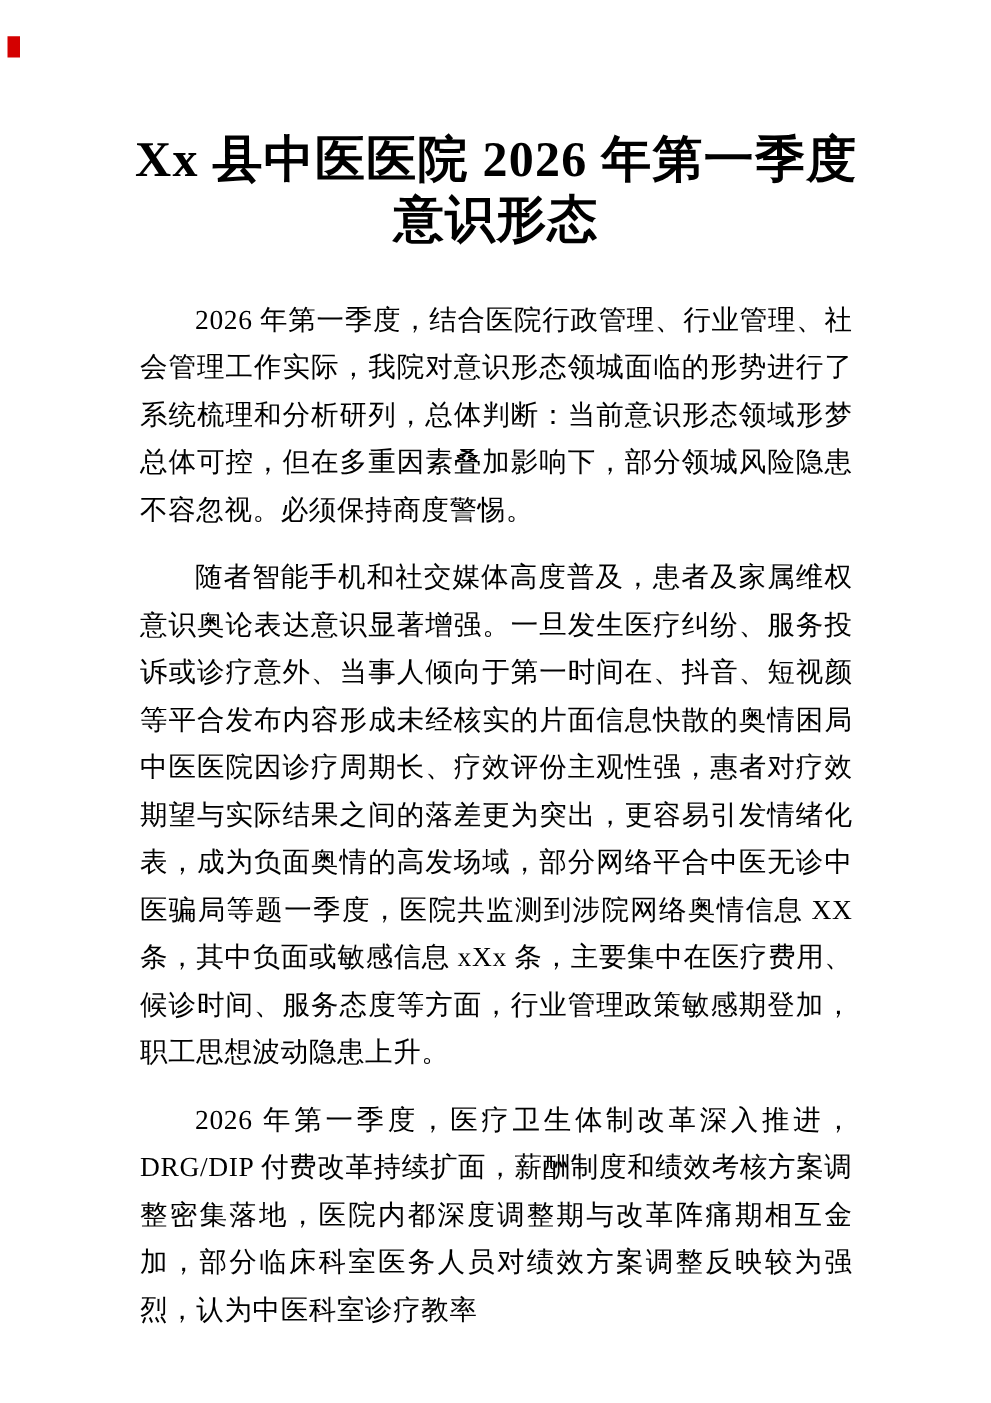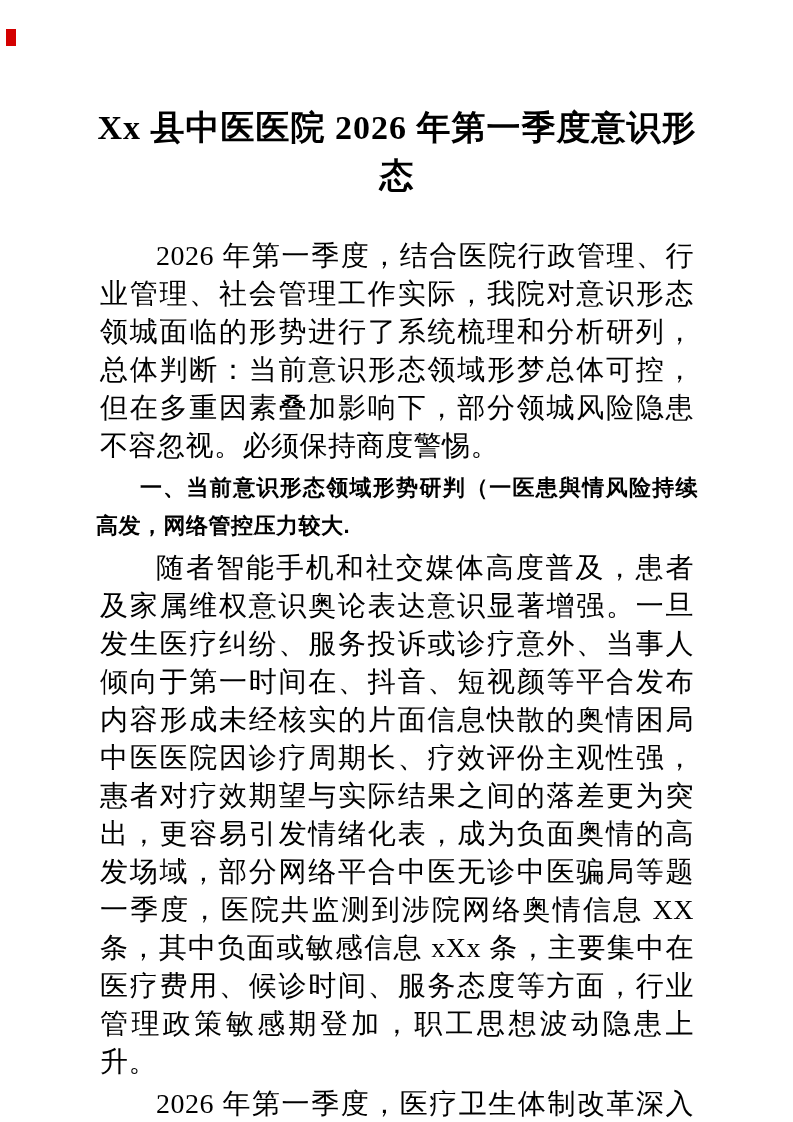--- a/index.html
+++ b/index.html
@@ -26,31 +26,31 @@
     position: absolute;
     left: 96px;
     top: 0;
     width: 602px;
   }
   .title {
     margin: 104px 0 0 0;
     text-align: center;
     font-family: "Liberation Serif", "DejaVu Serif", serif;
     font-weight: bold;
-    font-size: 34px;
+    font-size: 40px;
     line-height: 48px;
     letter-spacing: 1px;
   }
   .title-line {
     display: block;
   }
   .body-para {
-    margin: 4px;
+    margin: 16px;
     font-family: "Liberation Serif", "DejaVu Serif", serif;
-    font-size: 28px;
+    font-size: 22px;
     line-height: 38px;
     text-align: justify;
     text-justify: inter-character;
     text-indent: 2em;
     letter-spacing: 0.5px;
   }
   .body-para.first {
     margin-top: 37px;
   }
   .heading-para {
@@ -68,17 +68,16 @@
 </head>
 <body>
 
 <div class="page">
   <div class="corner-mark" style="background: rgb(212, 0, 0);"></div>
   <div class="content">
     <h1 class="title">
       <span class="title-line">Xx 县中医医院 2026 年第一季度意识形态</span>
     </h1>
     <p class="body-para first">2026 年第一季度，结合医院行政管理、行业管理、社会管理工作实际，我院对意识形态领城面临的形势进行了系统梳理和分析研列，总体判断：当前意识形态领域形梦总体可控，但在多重因素叠加影响下，部分领城风险隐患不容忽视。必须保持商度警惕。</p>
-    <p class="heading-para">一、当前意识形态领域形势研判（一医患與情风险持续高发，网络管控压力较大.</p>
     <p class="body-para">随者智能手机和社交媒体高度普及，患者及家属维权意识奥论表达意识显著增强。一旦发生医疗纠纷、服务投诉或诊疗意外、当事人倾向于第一时间在、抖音、短视颜等平合发布内容形成未经核实的片面信息快散的奥情困局中医医院因诊疗周期长、疗效评份主观性强，惠者对疗效期望与实际结果之间的落差更为突出，更容易引发情绪化表，成为负面奥情的高发场域，部分网络平合中医无诊中医骗局等题一季度，医院共监测到涉院网络奥情信息 XX 条，其中负面或敏感信息 xXx 条，主要集中在医疗费用、候诊时间、服务态度等方面，行业管理政策敏感期登加，职工思想波动隐患上升。</p>
     <p class="body-para">2026 年第一季度，医疗卫生体制改革深入推进，DRG/DIP 付费改革持续扩面，薪酬制度和绩效考核方案调整密集落地，医院内都深度调整期与改革阵痛期相互金加，部分临床科室医务人员对绩效方案调整反映较为强烈，认为中医科室诊疗教率</p>
   </div>
 </div>
 
 </body></html>

